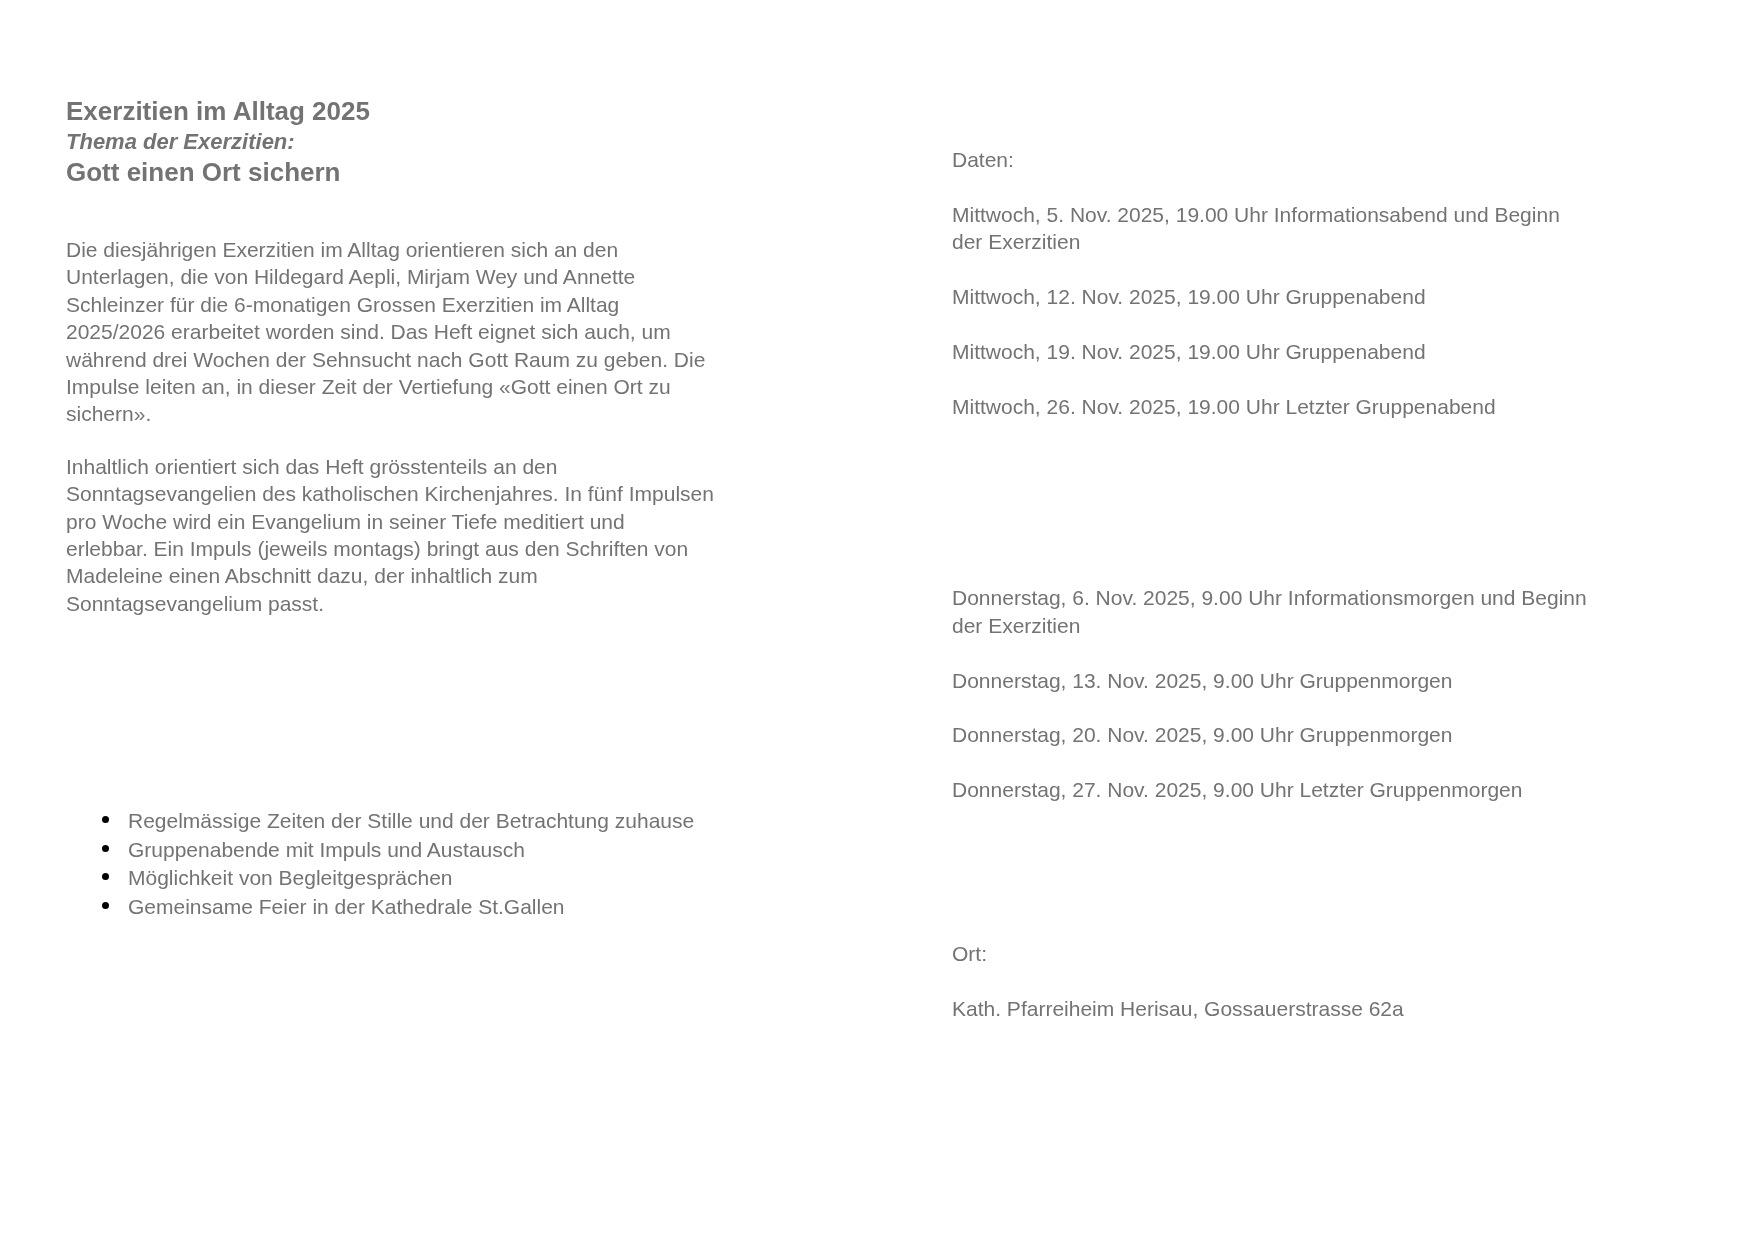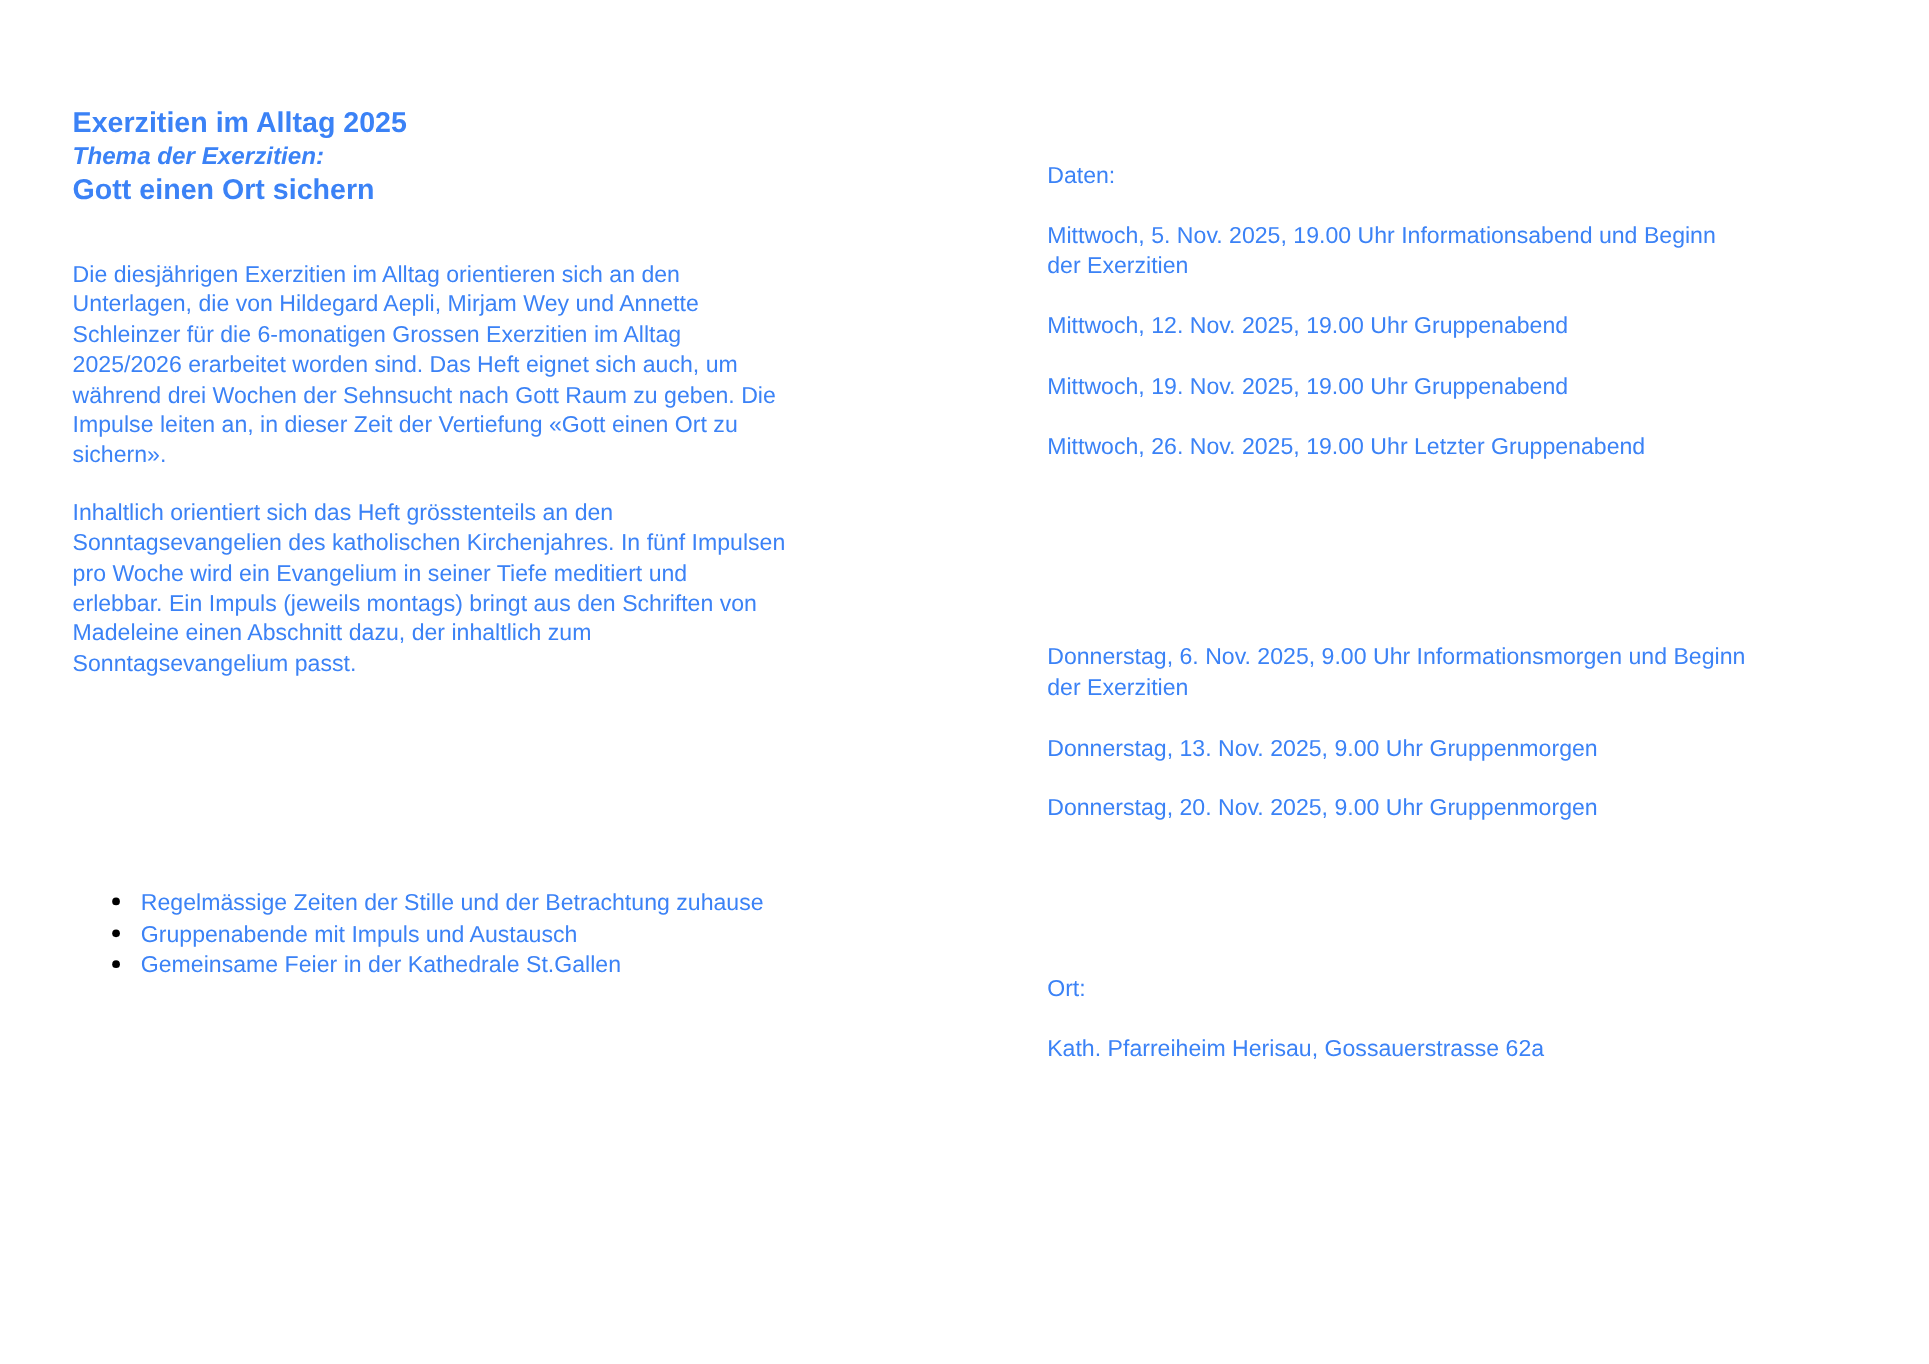--- a/index.html
+++ b/index.html
@@ -2,21 +2,21 @@
 <html><head>
 <meta charset="utf-8">
 <style>
   * { margin: 0; padding: 0; box-sizing: border-box; }
   html, body { background: #ffffff; }
   .page {
     position: relative;
     width: 1754px;
     height: 1240px;
     background: #ffffff;
-    color: #3b82f6;
+    color: #737373;
     font-family: "Liberation Sans", sans-serif;
     font-size: 21px;
     line-height: 27.4px;
     overflow: hidden;
   }
   .col-left {
     position: absolute;
     left: 66px;
     top: 95px;
     width: 780px;
@@ -90,20 +90,21 @@
 Sonntagsevangelien des katholischen Kirchenjahres. In fünf Impulsen
 pro Woche wird ein Evangelium in seiner Tiefe meditiert und
 erlebbar. Ein Impuls (jeweils montags) bringt aus den Schriften von
 Madeleine einen Abschnitt dazu, der inhaltlich zum
 Sonntagsevangelium passt.</p>
 
     <div class="elemente">
       <ul class="bullets">
         <li><span class="dot"></span><span>Regelmässige Zeiten der Stille und der Betrachtung zuhause</span></li>
         <li><span class="dot"></span><span>Gruppenabende mit Impuls und Austausch</span></li>
+        <li><span class="dot"></span><span>Möglichkeit von Begleitgesprächen</span></li>
         <li><span class="dot"></span><span>Gemeinsame Feier in der Kathedrale St.Gallen</span></li>
       </ul>
     </div>
   </div>
 
   <div class="col-right">
 
     <div class="block">
       <div class="section-heading">Daten:</div>
       <div><span>Mittwoch, </span><span class="bold">5. Nov. 2025,</span><span> 19.00 Uhr Informationsabend und Beginn
@@ -112,20 +113,21 @@
       <div><span>Mittwoch, </span><span class="bold">19. Nov. 2025</span><span>, 19.00 Uhr Gruppenabend</span></div>
       <div><span>Mittwoch, </span><span class="bold">26. Nov. 2025</span><span>, 19.00 Uhr Letzter Gruppenabend</span></div>
     </div>
 
 
     <div class="block">
       <div><span>Donnerstag, </span><span class="bold">6. Nov. 2025,</span><span> 9.00 Uhr Informationsmorgen und Beginn
 der Exerzitien</span></div>
       <div><span>Donnerstag, </span><span class="bold">13. Nov. 2025</span><span>, 9.00 Uhr Gruppenmorgen</span></div>
       <div><span>Donnerstag, </span><span class="bold">20. Nov. 2025</span><span>, 9.00 Uhr Gruppenmorgen</span></div>
+      <div><span>Donnerstag, </span><span class="bold">27. Nov. 2025</span><span>, 9.00 Uhr Letzter Gruppenmorgen</span></div>
     </div>
 
     <div class="block">
       <div class="section-heading">Ort:</div>
       <div>Kath. Pfarreiheim Herisau, Gossauerstrasse 62a</div>
     </div>
 
     <div class="block">
       
       

